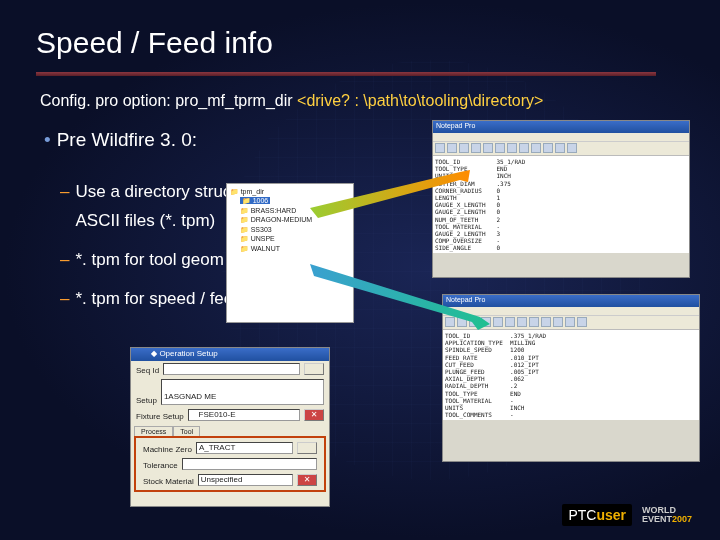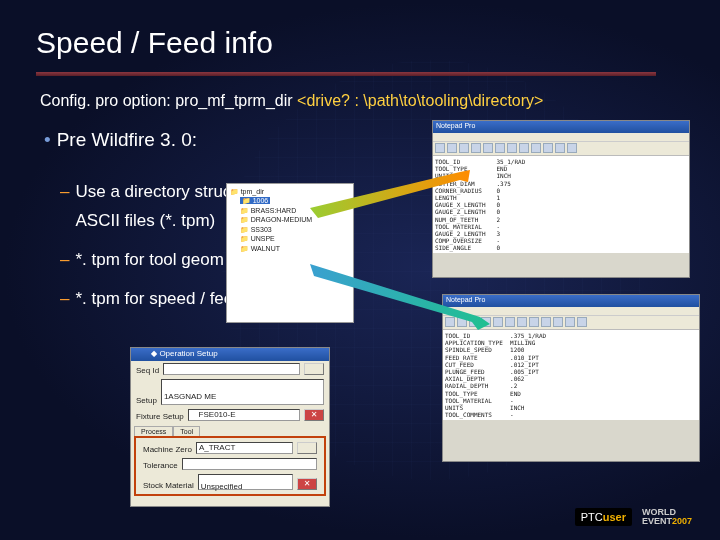--- a/index.html
+++ b/index.html
@@ -25,21 +25,21 @@
 .fold::before{content:"📁 ";font-size:7px}
 .dlg{position:absolute;left:130px;top:347px;width:200px;height:160px;background:#ece9d8;border:1px solid #888;font-size:8px;color:#222}
 .dlg .bar{height:13px;background:linear-gradient(#3a6dc8,#2050a0);color:#fff;padding:1px 20px;font-size:8px}
 .dlg .row{display:flex;padding:2px 5px;gap:4px;align-items:flex-end}
 .dlg .fld{flex:1;height:12px;background:#fff;border:1px inset #999}
 .dlg .btn{width:20px;height:12px;background:#ece9d8;border:1px outset #ccc}
 .dlg .tab{display:flex;gap:0;margin-top:3px;padding:0 3px}
 .dlg .tab span{padding:1px 6px;background:#ece9d8;border:1px solid #aaa;border-bottom:none;font-size:7px}
 .arrow{position:absolute;pointer-events:none}
 .logos{position:absolute;right:28px;bottom:14px;display:flex;gap:10px;align-items:center}
-.logo1{background:#000;color:#fff;font-size:11px;padding:3px 6px;border-radius:2px}
+.logo1{background:#000;color:#fff;font-size:14px;padding:3px 6px;border-radius:2px}
 .logo1 b{color:#f0b000}
 .logo2{color:#ccc;font-size:9px;font-weight:bold;line-height:1}
 .logo2 .yr{color:#f0b000}
 </style>
 </head>
 <body>
 
 <div class="globe"></div>
 
 <div class="title">Speed / Feed info</div>
@@ -161,21 +161,21 @@
         <span>Machine Zero</span>
         <div class="fld" style="padding:0 2px">A_TRACT</div>
         <div class="btn"></div>
       </div>
     <div class="row">
         <span>Tolerance</span>
         <div class="fld"></div>
       </div>
     <div class="row">
         <span>Stock Material</span>
-        <div class="fld" style="padding:7px 2px">Unspecified</div>
+        <div class="fld" style="padding:0 2px">Unspecified</div>
         <div class="btn" style="background:#c44;color:#fff;text-align:center">✕</div>
       </div>
   </div>
 </div>
 
 <svg class="arrow" style="left:310px;top:170px;width:180px;height:60px">
     <defs>
       <linearGradient id="g1">
         <stop offset="0" stop-color="#9acd32"></stop>
         <stop offset="1" stop-color="#ff8c00"></stop>

